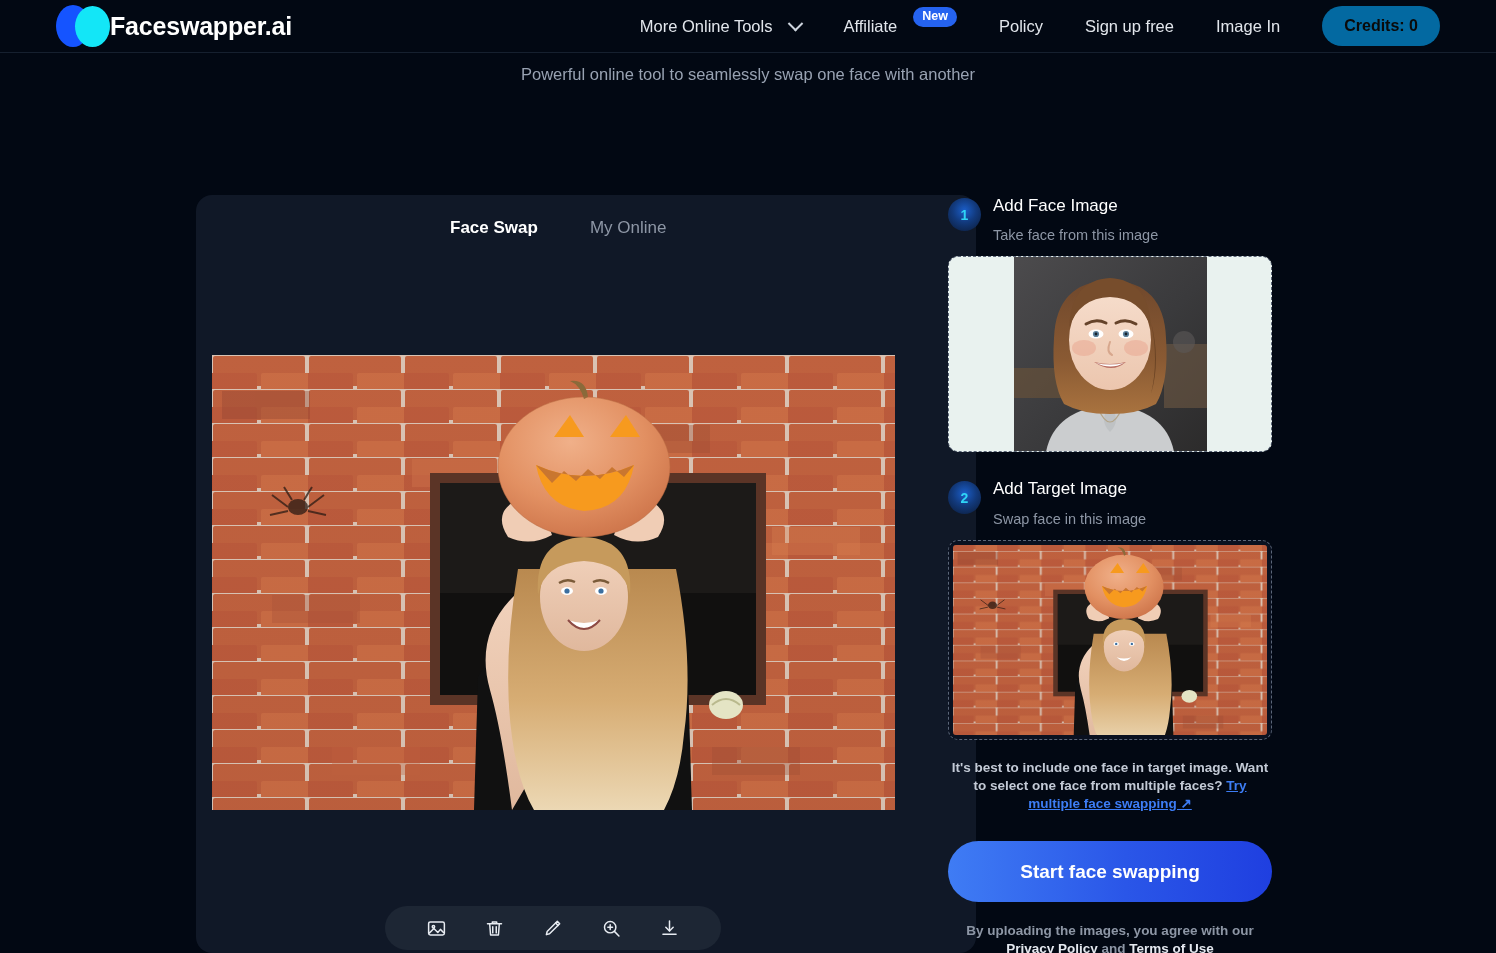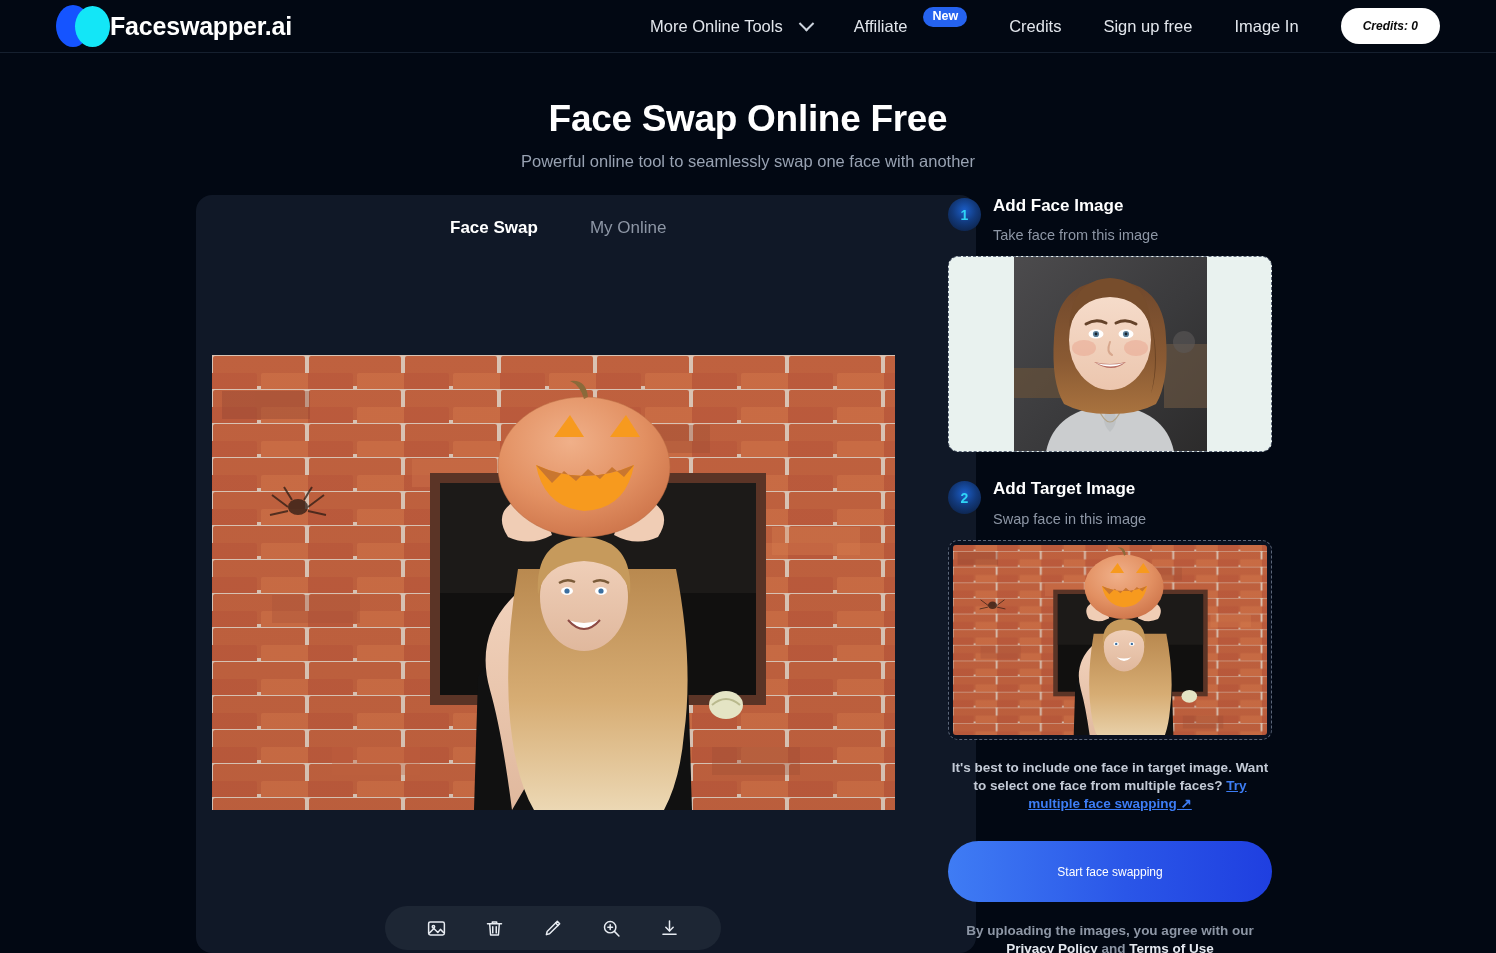--- a/index.html
+++ b/index.html
@@ -48,26 +48,25 @@
     transform: rotate(45deg) translate(-2px,-2px);
   }
   .new-badge {
     background: #2563f0; color: #ffffff;
     font-size: 12.5px; font-weight: 700;
     border-radius: 999px; padding: 3px 9px 4px;
     position: relative; top: -9px; margin-left: -2px;
     line-height: 1;
   }
   .credits-btn {
-    background: #ffffff; color: #0a0a0a;
-    font-size: 12px; font-weight: 700;
+    background: #0369a1; color: #0a0a0a;
+    font-size: 16px; font-weight: 700;
     border-radius: 999px; padding: 11px 22px;
     border: none; cursor: pointer; margin-right: 0;
     white-space: nowrap;
-    font-style: italic;
   }
 
   
   .hero { position: absolute; top: 53px; left: 0; width: 1496px; text-align: center; }
   .hero h1 {
     color: #ffffff; font-size: 37px; font-weight: 700;
     margin-top: 45px; letter-spacing: -0.3px;
   }
   .hero p { color: #98a2b2; font-size: 16.5px; margin-top: 12px; }
 
@@ -108,21 +107,21 @@
   
   .side { position: absolute; left: 752px; top: 0; width: 324px; }
   .step-head { display: flex; align-items: flex-start; gap: 12px; }
   .step-num {
     width: 33px; height: 33px; border-radius: 50%; flex: none;
     background: radial-gradient(circle at 50% 38%, #1b5ec9 0%, #123a7d 45%, #0b1a36 100%);
     color: #2fd4f5; font-size: 14px; font-weight: 700;
     display: flex; align-items: center; justify-content: center;
     margin-top: 3px;
   }
-  .step-title { color: #ffffff; font-size: 17px; font-weight: 700; line-height: 1.25; }
+  .step-title { color: #ffffff; font-size: 17px; font-weight: 400; line-height: 1.25; }
   .step-sub { color: #8d96a5; font-size: 14.5px; margin-top: 11px; }
 
   .drop {
     margin-top: 13px; border: 1px dashed #5b6678;
     border-radius: 10px; overflow: hidden; cursor: pointer;
   }
   .drop.face { height: 196px; background: #e9f2ef; display: flex; align-items: center; justify-content: center; }
   .drop.face .face-img { width: 193px; height: 196px; display: block; }
   .drop.target { height: 200px; background: #0a1120; padding: 4px; }
   .drop.target .tgt-img { width: 100%; height: 100%; display: block; border-radius: 3px; }
@@ -130,21 +129,21 @@
   .hint {
     color: #c3cad6; font-size: 13.5px; line-height: 1.35;
     text-align: center; margin-top: 19px; font-weight: 600;
   }
   .hint a { color: #3d7df5; text-decoration: underline; }
 
   .cta {
     display: block; width: 324px; height: 61px; margin-top: 28px;
     border: none; border-radius: 31px; cursor: pointer;
     background: linear-gradient(90deg, #3f7cf4 0%, #2a56e8 55%, #1f3fe0 100%);
-    color: #ffffff; font-size: 12px; font-weight: 400;
+    color: #ffffff; font-size: 19px; font-weight: 700;
     font-family: "Liberation Sans", sans-serif;
   }
   .legal {
     color: #8d96a5; font-size: 13.5px; line-height: 1.35;
     text-align: center; margin-top: 20px; font-weight: 600;
   }
   .legal .strong { color: #e4e8ef; margin-top: 40px; }
 </style>
 </head>
 <body>
@@ -161,34 +160,33 @@
   <nav class="nav">
     <div class="nav-item">
       <span>More Online Tools</span>
       <span class="chev"></span>
     </div>
     <div class="nav-item">
       <span>Affiliate</span>
       <span class="new-badge">New</span>
     </div>
     <div class="nav-item">
-      <span>Credits</span>
+      <span>Policy</span>
     </div>
     <div class="nav-item">
       <span>Sign up free</span>
     </div>
     <div class="nav-item">
       <span>Image In</span>
     </div>
     <button class="credits-btn">Credits: 0</button>
   </nav>
 </div>
 
 <div class="hero">
-  <h1>Face Swap Online Free</h1>
   <p>Powerful online tool to seamlessly swap one face with another</p>
 </div>
 
 <div class="workspace">
 
   <div class="card">
     <div class="tabs">
       <div class="tab">Face Swap</div>
       <div class="tab inactive">My Online</div>
     </div>

